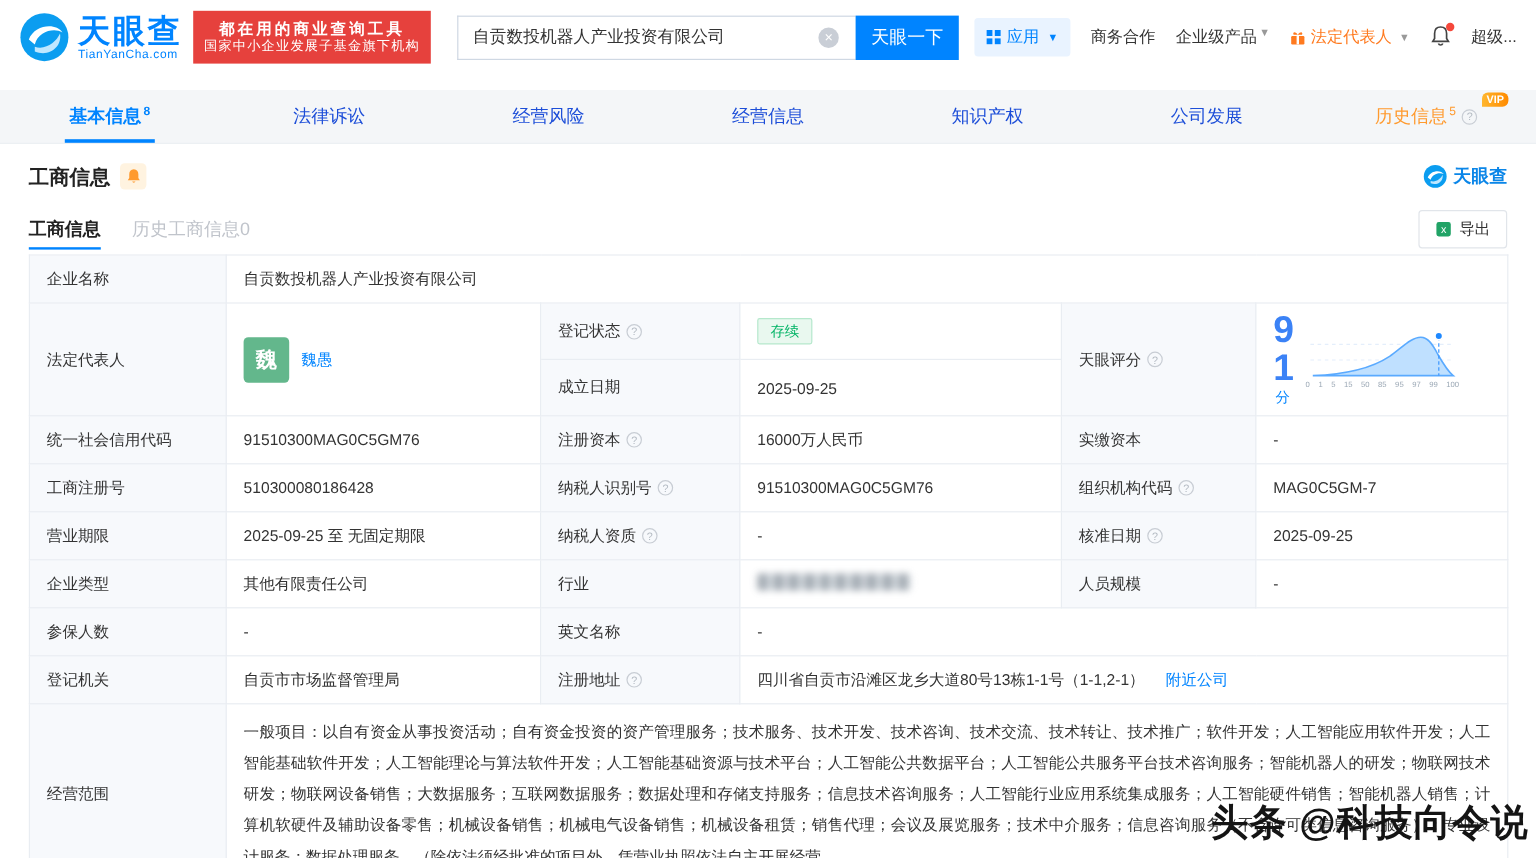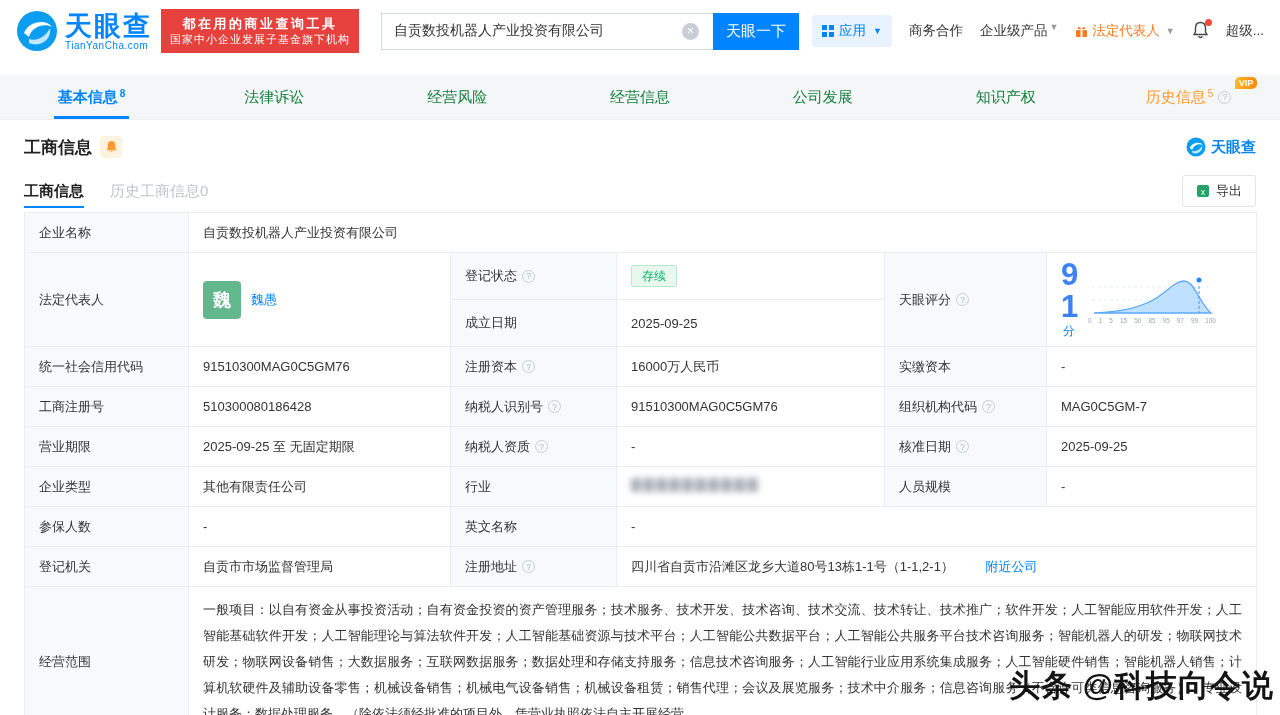--- a/index.html
+++ b/index.html
@@ -29,21 +29,21 @@
   .caret{font-size:9px;color:#999;margin-left:2px}
   .apps-pill .caret{color:#0084ff}
   .tr-item{color:#333;cursor:pointer;display:flex;}
   .vip-link{color:#ff7a1f;display:flex;align-items:center;gap:4px;cursor:pointer}
   .bell-wrap{position:relative;cursor:pointer}
   .bell-dot{position:absolute;top:-2px;right:-3px;width:7px;height:7px;border-radius:50%;background:#f5483b}
 
   
   .tabs{display:flex;background:#f4f6f8;margin-top:13px;height:45px;border-bottom:1px solid #ecf0f3}
   .tab{flex:1;display:flex;justify-content:center;cursor:pointer}
-  .tab-inner{position:relative;display:flex;align-items:center;padding:0 4px;font-size:15px;color:#15803d}
+  .tab-inner{position:relative;display:flex;align-items:center;padding:0 4px;font-size:15px;color:#1d4ed8}
   .tab sup{font-size:10px;margin-left:2px;transform:translateY(-4px);color:#0084ff}
   .tab.active .tab-inner{color:#0084ff;font-weight:bold}
   .tab.active .tab-inner::after{content:"";position:absolute;left:0;right:0;bottom:0;height:3px;background:#0084ff}
   .tab.history .tab-inner{color:#ff9a2e}
   .tab.history sup{color:#ff9a2e}
   .vip-tag{position:absolute;top:2px;right:-22px;background:linear-gradient(90deg,#ffb62e,#ff8a00);color:#fff;font-size:9px;font-weight:bold;padding:0 4px;border-radius:5px 5px 5px 0;line-height:12px}
   .help{display:inline-flex;width:13px;height:13px;border:1px solid #c8cdd4;border-radius:50%;color:#b3bac2;font-size:9px;align-items:center;justify-content:center;margin-left:5px;flex:0 0 auto;cursor:pointer;vertical-align:1px}
 
   
   .content{padding:0 24px}
@@ -68,21 +68,21 @@
   .avatar{width:38px;height:38px;border-radius:4px;background:#63b78c;color:#fff;font-size:18px;font-weight:bold;display:flex;align-items:center;justify-content:center;flex:0 0 auto}
   a.lnk,.lnk{color:#0084ff;text-decoration:none;cursor:pointer}
   .badge-green{display:inline-block;padding:1px 10px;background:#e9f8ef;color:#00b365;border:1px solid #b5e8cc;border-radius:2px;font-size:12px;line-height:18px}
   .score-cell{display:flex;align-items:center;gap:10px}
   .score-num{font-size:31px;font-weight:bold;color:#3b82f6;line-height:32px}
   .score-unit{font-size:12px;color:#0084ff;margin-left:2px}
   .chart-wrap{display:flex;flex-direction:column}
   .axis{display:flex;justify-content:space-between;width:128px;font-size:8px;color:#9aa7b4;transform:scale(.8);transform-origin:left top;margin-top:-2px;width:160px}
   .redacted{display:inline-block;width:128px;height:14px;border-radius:2px;filter:blur(3px);background:repeating-linear-gradient(90deg,#8a949e 0 9px,#cfd6dd 9px 13px);opacity:.75}
   .scope-cell{line-height:26px;text-align:justify;padding:10px 14px !important}
-  .nearby{margin-left:28px}
+  .nearby{margin-left:14px}
 
   .watermark{position:absolute;right:6px;bottom:8px;font-size:31px;font-weight:800;color:#141414;letter-spacing:1px;z-index:5;white-space:nowrap}
 </style>
 </head>
 <body>
 
 <header class="topbar">
   <div class="logo">
     <svg width="42" height="42" viewBox="0 0 42 42">
       <circle cx="21" cy="21" r="20" fill="#0b9df0"></circle>
@@ -165,26 +165,26 @@
         <span>经营风险</span>
       </div>
   </div>
   <div class="tab">
     <div class="tab-inner">
         <span>经营信息</span>
       </div>
   </div>
   <div class="tab">
     <div class="tab-inner">
+        <span>知识产权</span>
+      </div>
+  </div>
+  <div class="tab">
+    <div class="tab-inner">
         <span>公司发展</span>
-      </div>
-  </div>
-  <div class="tab">
-    <div class="tab-inner">
-        <span>知识产权</span>
       </div>
   </div>
   <div class="tab history">
     <div class="tab-inner">
       <span>历史信息</span>
       <sup>5</sup>
       <span class="help">?</span>
       <span class="vip-tag">VIP</span>
     </div>
   </div>

